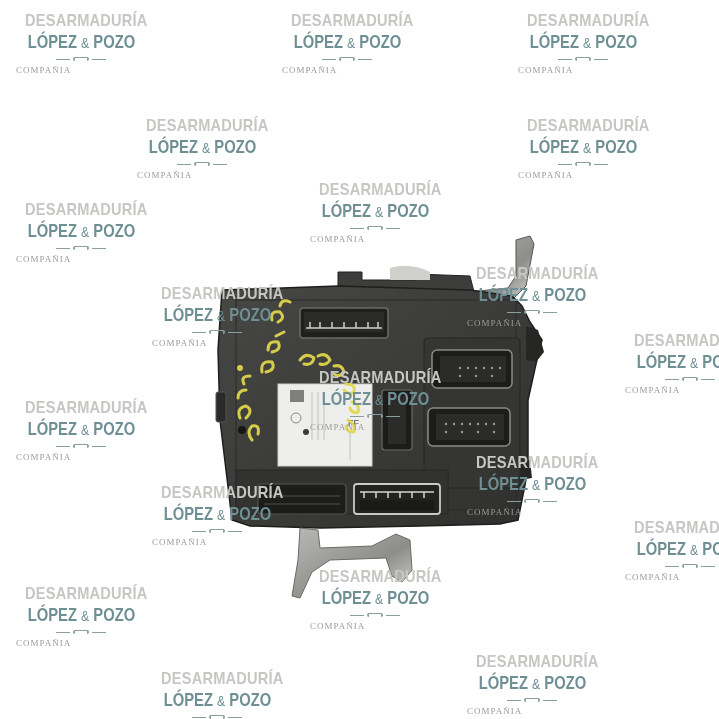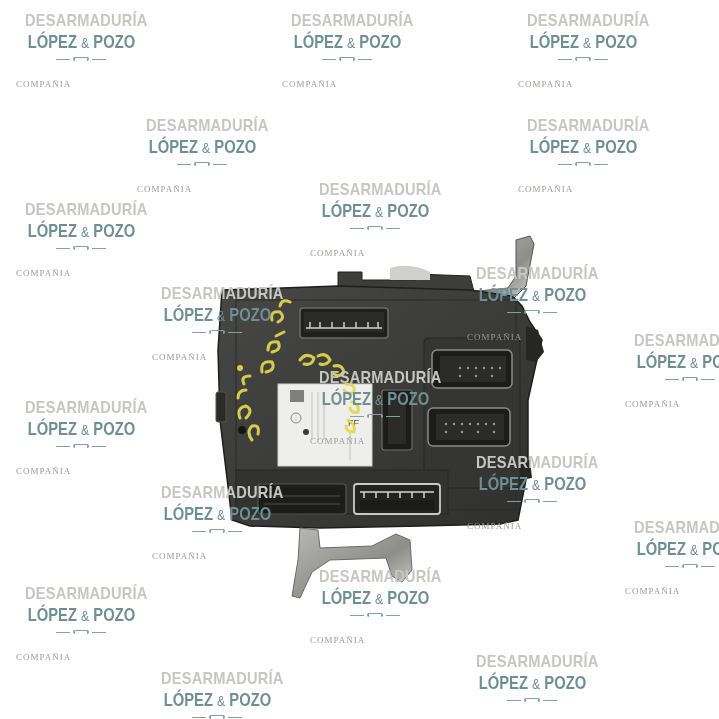--- a/index.html
+++ b/index.html
@@ -50,21 +50,21 @@
       width: 16px; height: 4px; border-top: 1px solid #8a9ea0;
       border-left: 2px solid #8a9ea0; border-right: 2px solid #8a9ea0;
       border-radius: 2px;
     }
     .wm .l3 {
       display: block;
       font-family: "Liberation Serif", serif;
       font-size: 9px;
       letter-spacing: 1px;
       color: #9b9b98;
-      margin-top: 16px;
+      margin-top: 2px;
       line-height: 10px;
     }
   </style>
 </head>
 <body>
 
 <div class="stage">
 
   <svg class="module" viewBox="0 0 719 719" xmlns="http://www.w3.org/2000/svg">
     <defs>

